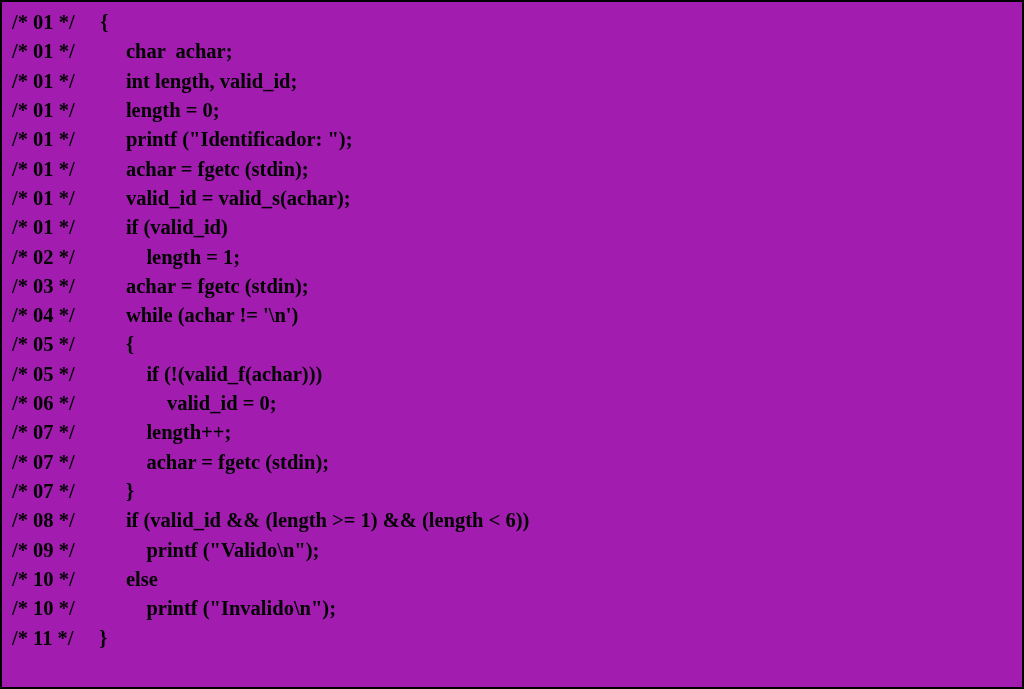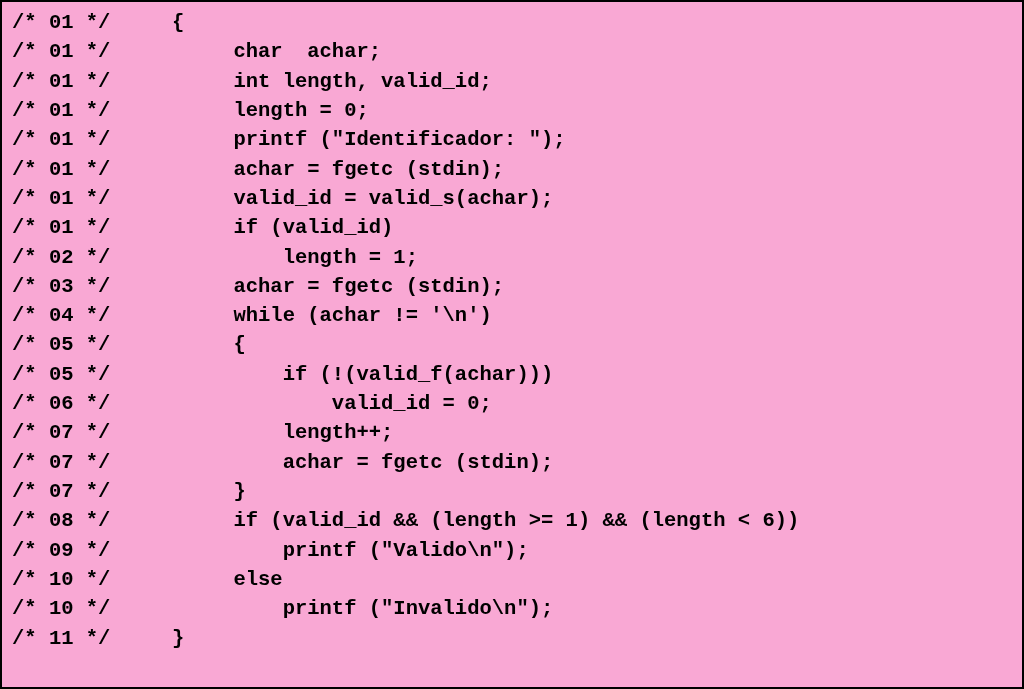--- a/index.html
+++ b/index.html
@@ -1,24 +1,24 @@
 <!DOCTYPE html>
 <html><head>
 <meta charset="utf-8">
 <style>
   body {
     margin: 0;
     padding: 0;
     background: #fff;
   }
   .code-block {
-    background: #f9a8d4;
+    background: #a21caf;
     border: 2px solid #000;
     padding: 6px 10px 10px 10px;
-    font-family: Liberation Mono, monospace;
+    font-family: Liberation Serif, serif;
     font-size: 20.5px;
     font-weight: bold;
     white-space: pre;
     line-height: 1.43;
     color: #000;
     box-sizing: border-box;
     width: 1024px;
     height: 689px;
   }
   .line {

